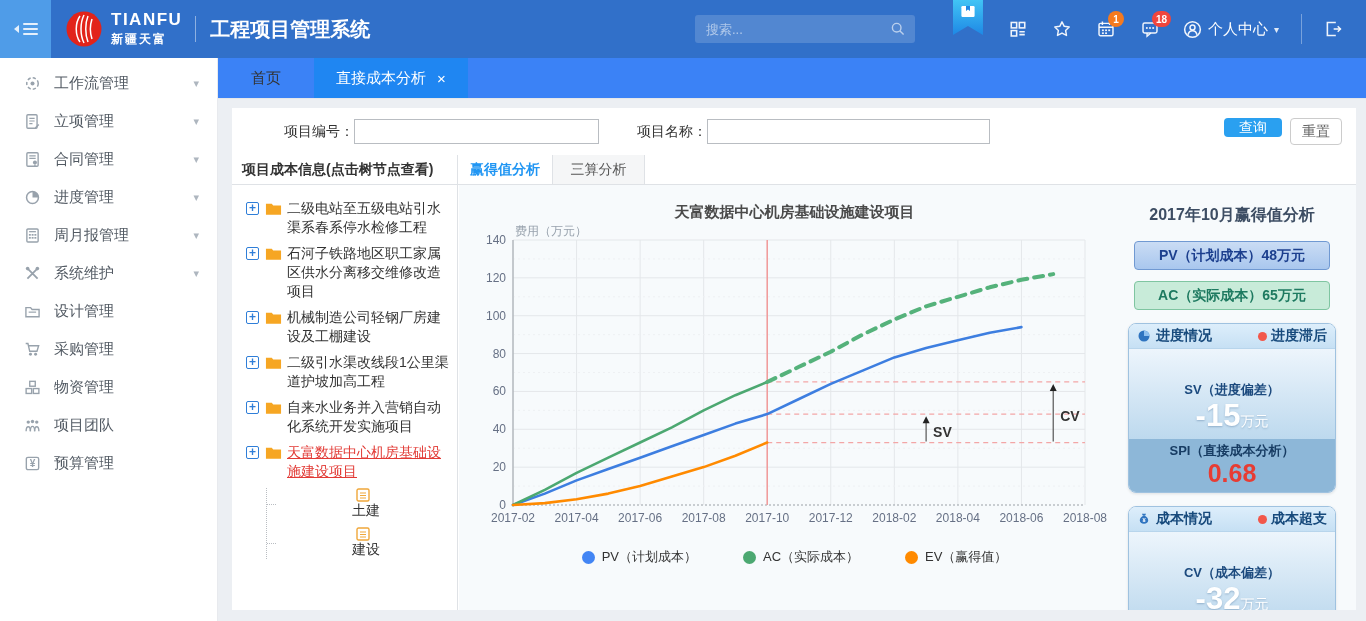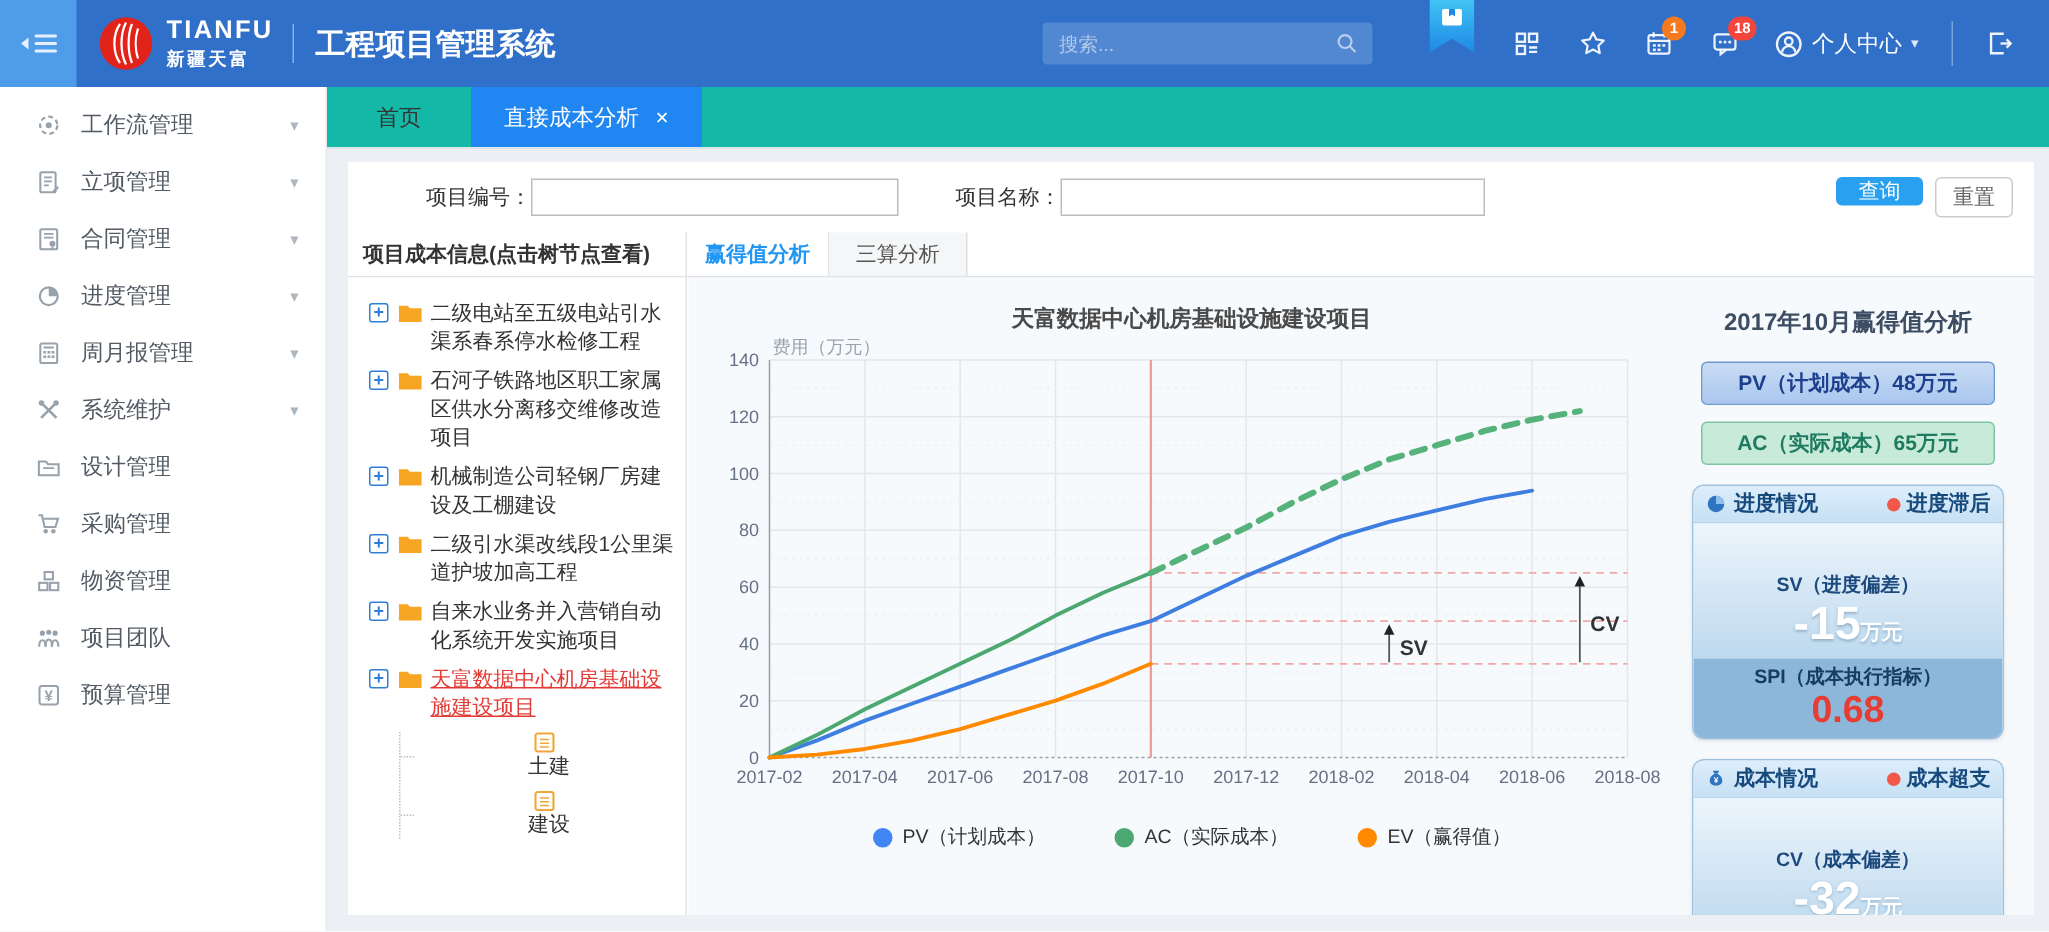--- a/index.html
+++ b/index.html
@@ -35,21 +35,21 @@
   .logout { margin:0 24px 0 22px; }
 
   
   .sidebar { position:absolute; top:58px; left:0; bottom:0; width:218px; background:#fff; border-right:1px solid #e8eaee; padding-top:6px; z-index:4; }
   .side-item { height:38px; display:flex; align-items:center; padding:0 18px 0 24px; color:#525a63; font-size:15px; cursor:pointer; }
   .side-item .ico { width:17px; height:17px; margin-right:13px; flex:none; }
   .side-item .chev { margin-left:auto; color:#aeb6bf; font-size:11px; }
 
   
   .main { position:absolute; left:218px; top:58px; right:0; bottom:0; }
-  .tabbar { height:41px; background:#14b8a6; border-bottom:1px solid #e5e7ea; display:flex; }
+  .tabbar { height:41px; background:#3b82f6; border-bottom:1px solid #e5e7ea; display:flex; }
   .tab { min-width:96px; display:flex; align-items:center; justify-content:center; font-size:15px; color:#333; cursor:pointer; padding:0 22px; }
   .tab.active { background:#1f86f2; color:#fff; gap:11px; }
   .tab-close { font-size:15px; line-height:1; }
 
   .content { position:absolute; top:41px; left:0; right:0; bottom:0; background:#eceff3; padding:9px 10px 11px 14px; }
   .panel { position:relative; width:100%; height:100%; background:#fff; overflow:hidden; }
 
   .form-row { height:47px; display:flex; align-items:center; }
   .form-row label { font-size:14px; color:#333; }
   .lbl1 { margin-left:52px; }
@@ -93,21 +93,21 @@
   .pill.ev { background:#fbd9a2; border-color:#e0a763; color:#83835c; }
   .stat-card { width:208px; margin:13px auto 0; border:1px solid #9fc2e0; border-radius:8px; overflow:hidden; box-shadow:0 1px 3px rgba(0,0,0,.1); }
   .card-head { display:flex; align-items:center; height:25px; background:linear-gradient(#ddeefb,#c6e0f4); padding:0 8px; font-size:14px; font-weight:bold; color:#174a7c; border-bottom:1px solid #b8d5ec; }
   .card-head .hico { width:14px; height:14px; margin-right:5px; display:flex; }
   .card-head .hico svg { width:14px; height:14px; }
   .card-status { margin-left:auto; display:flex; align-items:center; gap:4px; color:#174a7c; }
   .dot-red { width:9px; height:9px; border-radius:50%; background:#f2574a; display:inline-block; }
   .card-mid { background:linear-gradient(#edf5fc,#bdd9ee); text-align:center; padding:4px 0 6px; }
   .metric-label { font-size:13px; font-weight:bold; color:#1c4a7e;margin-top:28px; }
   .metric-value { color:#fff; font-size:31px; font-weight:bold; line-height:1.1; text-shadow:0 1px 2px rgba(70,110,150,.4); }
-  .metric-unit { font-size:14px; font-weight:bold; }
+  .metric-unit { font-size:14px; font-weight:normal; }
   .card-foot { background:#8db7d8; text-align:center; padding:3px 0 6px; }
   .foot-label { font-size:13px; font-weight:bold; color:#173c63; }
   .foot-value { font-size:25px; font-weight:bold; color:#e73c33; line-height:1.05; }
 </style>
 </head>
 <body>
 
 <div class="app">
 
   <header class="topbar">
@@ -510,21 +510,21 @@
                         </svg>
                       </span>
                       <span>进度情况</span>
                       <span class="card-status"><span class="dot-red"></span>进度滞后</span>
                     </div>
                     <div class="card-mid">
                       <div class="metric-label">SV（进度偏差）</div>
                       <div class="metric-value">-15<span class="metric-unit">万元</span></div>
                     </div>
                     <div class="card-foot">
-                      <div class="foot-label">SPI（成本执行指标）</div>
+                      <div class="foot-label">SPI（直接成本分析）</div>
                       <div class="foot-value">0.68</div>
                     </div>
                   </div>
                   <div class="stat-card">
                     <div class="card-head">
                       <span class="hico">
                         <svg viewBox="0 0 16 16">
                           <path d="M5.6 2h4.8L9.2 4.4H6.8z" fill="#2f74c0"></path>
                           <path d="M6.6 4.6h2.8c2.4 1.4 3.4 3.2 3.4 5.2 0 2.3-1.9 3.6-4.8 3.6S3.2 12.1 3.2 9.8c0-2 1-3.8 3.4-5.2z" fill="#2f74c0"></path>
                           <text x="8" y="11.6" text-anchor="middle" font-size="6.5" fill="#fff" font-weight="bold">¥</text>

